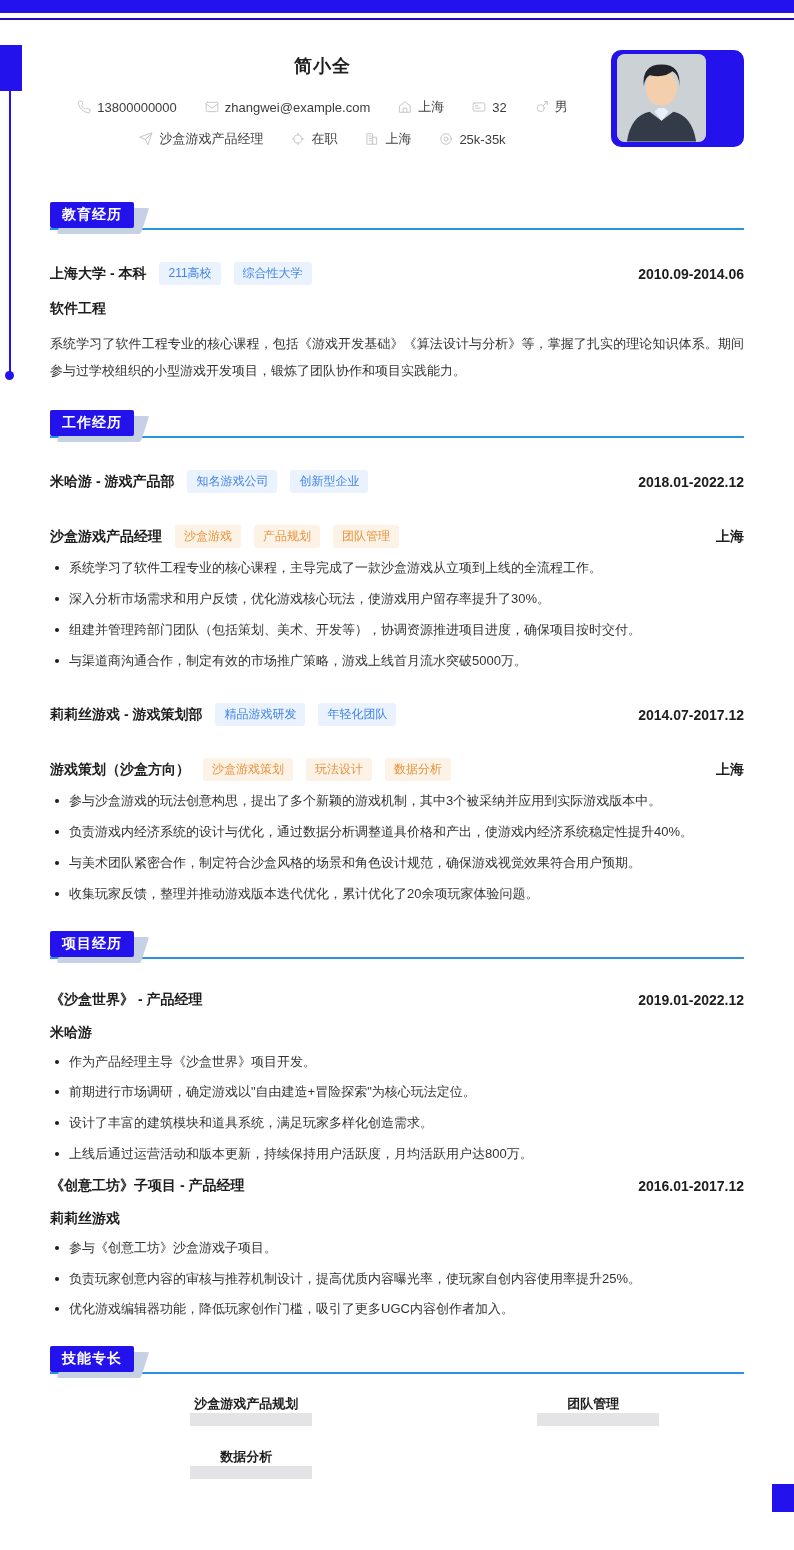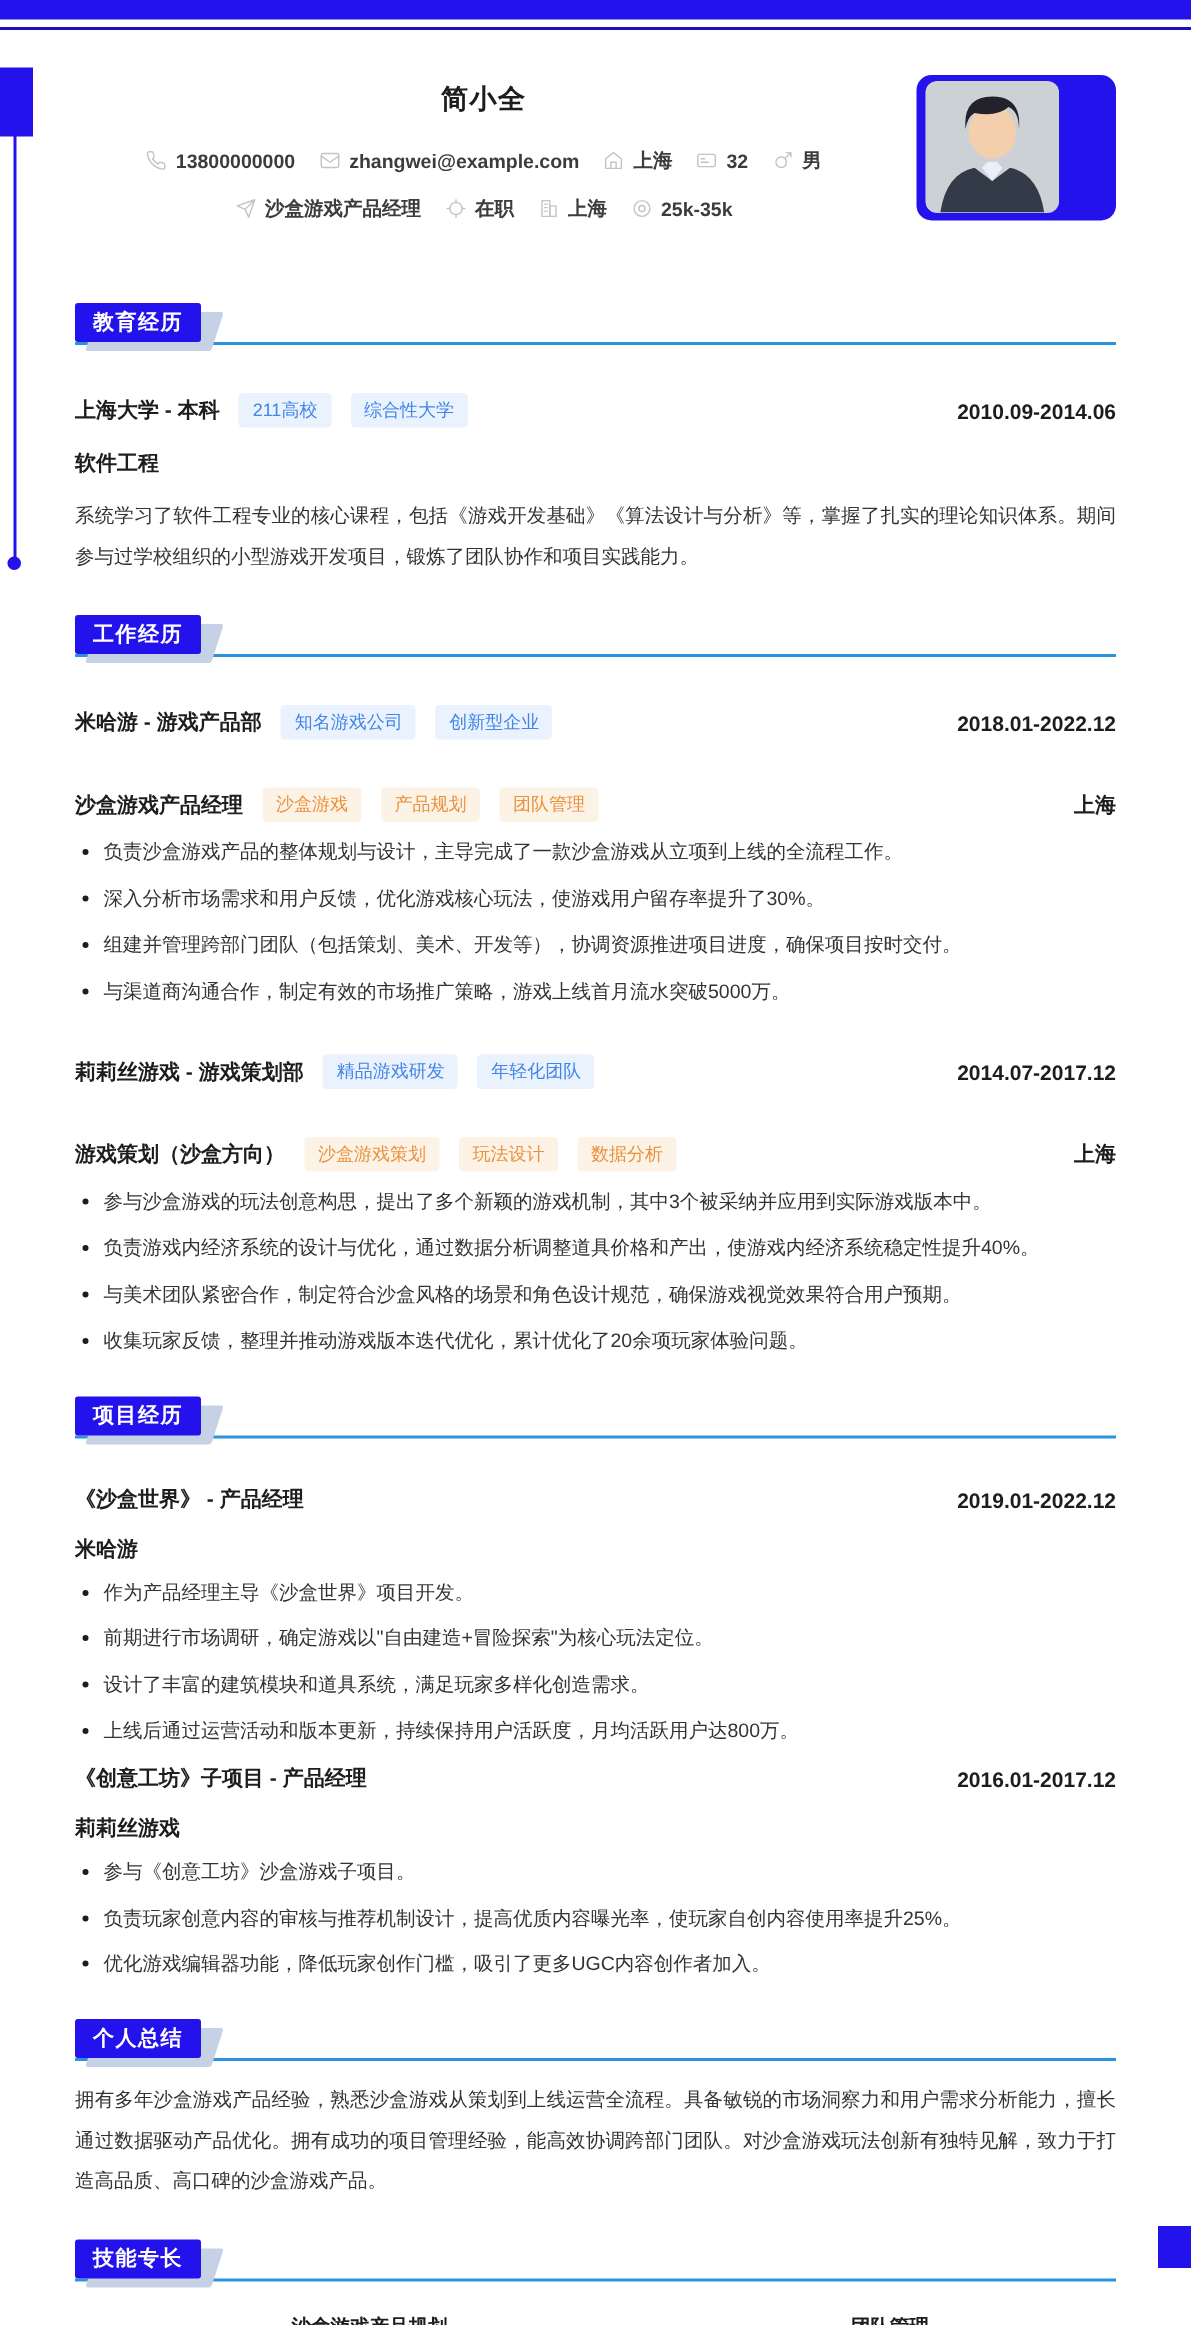--- a/index.html
+++ b/index.html
@@ -23,21 +23,21 @@
   .deco-left-rect{position:absolute;top:45px;left:0;width:22px;height:46px;background:var(--blue);}
   .deco-left-vline{position:absolute;top:90px;left:9px;width:2px;height:282px;background:var(--blue);}
   .deco-left-dot{position:absolute;top:371px;left:5px;width:9px;height:9px;border-radius:50%;background:var(--blue);}
   .deco-br-square{position:absolute;top:1484px;right:0;width:22px;height:28px;background:var(--blue);}
   
   .page{position:relative;padding:40px 50px 0 50px;}
   
   .header{position:relative;min-height:122px;}
   .header-main{width:545px;text-align:center;}
   .name{font-size:18px;font-weight:bold;color:#1d1d1d;margin:14px 0 20px;letter-spacing:1px;}
-  .contact-line{display:flex;justify-content:center;align-items:center;gap:16px;font-size:13px;color:#3c3c3c;margin-bottom:14px;white-space:nowrap;font-weight:bold;}
+  .contact-line{display:flex;justify-content:center;align-items:center;gap:28px;font-size:13px;color:#3c3c3c;margin-bottom:14px;white-space:nowrap;}
   .c-item{display:inline-flex;align-items:center;gap:6px;}
   .c-icon{display:inline-flex;width:14px;height:14px;}
   .c-icon svg{width:14px;height:14px;stroke:#c3c3c3;fill:none;stroke-width:1.6;stroke-linecap:round;stroke-linejoin:round;}
   .photo-frame{position:absolute;right:0;top:-4px;width:133px;height:97px;background:var(--blue);border-radius:10px;}
   .photo{position:absolute;left:6px;top:4px;width:89px;height:88px;border-radius:8px;overflow:hidden;background:#ccd1d6;}
   
   .section{margin-top:27px;}
   .sec-head{position:relative;border-bottom:2px solid var(--line-blue);height:27px;}
   .badge-wrap{position:absolute;left:0;bottom:0;display:inline-block;}
   .badge-shadow{position:absolute;left:11px;top:6px;width:100%;height:100%;background:#c7d1e5;transform:skewX(-18deg);border-radius:2px;}
@@ -212,21 +212,21 @@
     </div>
     <div class="row">
       <span class="title-sm">沙盒游戏产品经理</span>
       <span class="tag orange">沙盒游戏</span>
       <span class="tag orange">产品规划</span>
       <span class="tag orange">团队管理</span>
       <span class="grow"></span>
       <span class="loc">上海</span>
     </div>
     <ul class="bullets">
-      <li>负责沙盒游戏产品的整体规划与设计，主导完成了一款沙盒游戏从立项到上线的全流程工作。</li>
+      <li>系统学习了软件工程专业的核心课程，主导完成了一款沙盒游戏从立项到上线的全流程工作。</li>
       <li>深入分析市场需求和用户反馈，优化游戏核心玩法，使游戏用户留存率提升了30%。</li>
       <li>组建并管理跨部门团队（包括策划、美术、开发等），协调资源推进项目进度，确保项目按时交付。</li>
       <li>与渠道商沟通合作，制定有效的市场推广策略，游戏上线首月流水突破5000万。</li>
     </ul>
 
     <div class="row" style="">
       <span class="title-sm">莉莉丝游戏 - 游戏策划部</span>
       <span class="tag blue">精品游戏研发</span>
       <span class="tag blue">年轻化团队</span>
       <span class="grow"></span>
@@ -275,29 +275,20 @@
       <span class="date">2016.01-2017.12</span>
     </div>
     <div class="title-sm sub-line">莉莉丝游戏</div>
     <ul class="bullets">
       <li>参与《创意工坊》沙盒游戏子项目。</li>
       <li>负责玩家创意内容的审核与推荐机制设计，提高优质内容曝光率，使玩家自创内容使用率提升25%。</li>
       <li>优化游戏编辑器功能，降低玩家创作门槛，吸引了更多UGC内容创作者加入。</li>
     </ul>
   </div>
 
-  <div class="section">
-    <div class="sec-head">
-      <span class="badge-wrap">
-        <span class="badge-shadow"></span>
-        <span class="badge">个人总结</span>
-      </span>
-    </div>
-    <p class="para">拥有多年沙盒游戏产品经验，熟悉沙盒游戏从策划到上线运营全流程。具备敏锐的市场洞察力和用户需求分析能力，擅长通过数据驱动产品优化。拥有成功的项目管理经验，能高效协调跨部门团队。对沙盒游戏玩法创新有独特见解，致力于打造高品质、高口碑的沙盒游戏产品。</p>
-  </div>
 
   <div class="section">
     <div class="sec-head">
       <span class="badge-wrap">
         <span class="badge-shadow"></span>
         <span class="badge">技能专长</span>
       </span>
     </div>
     <div class="skills-grid">
       <div class="skill">

